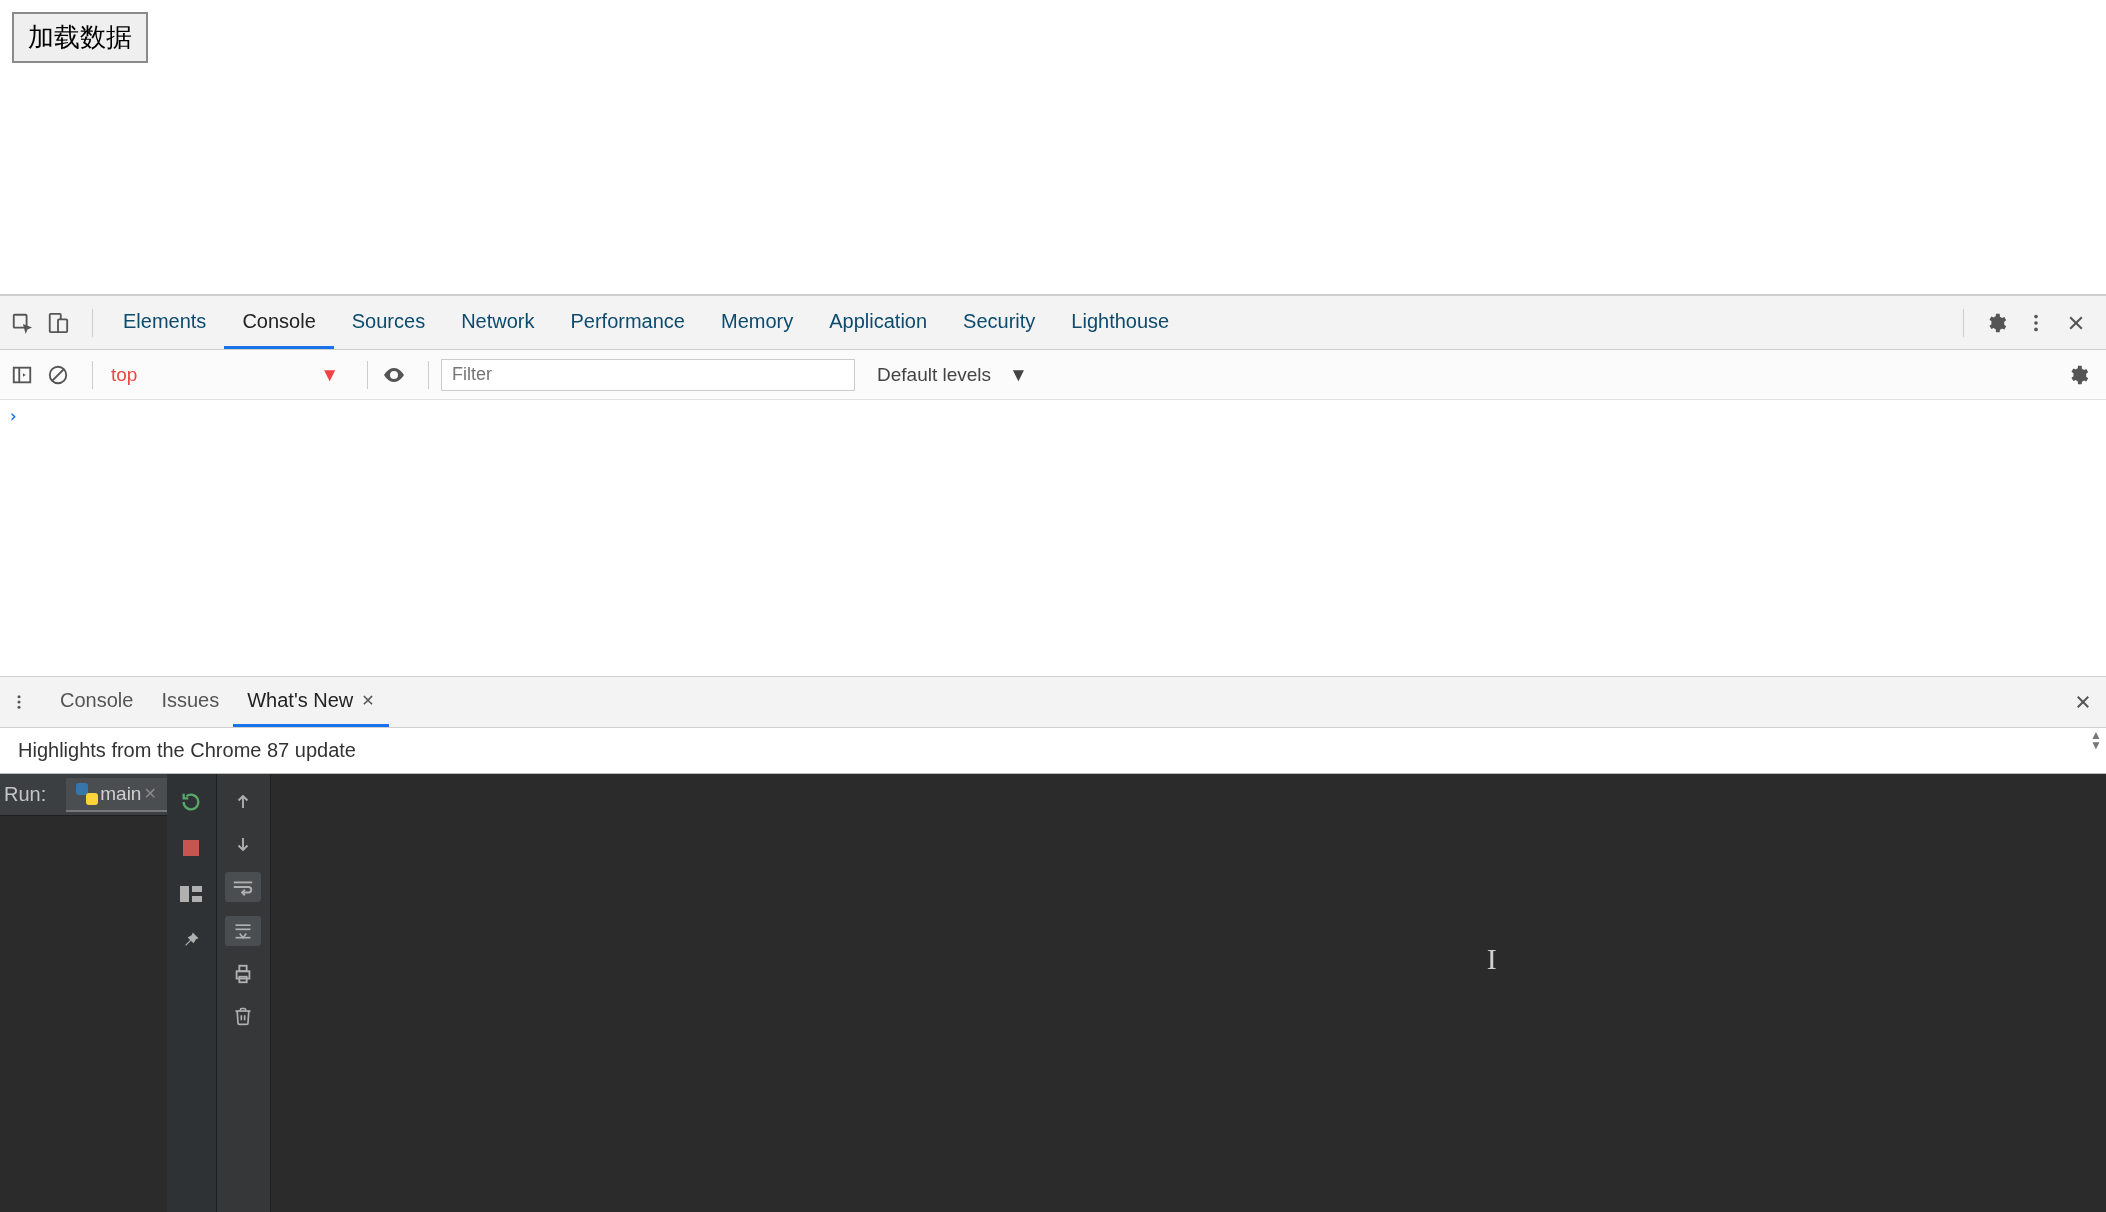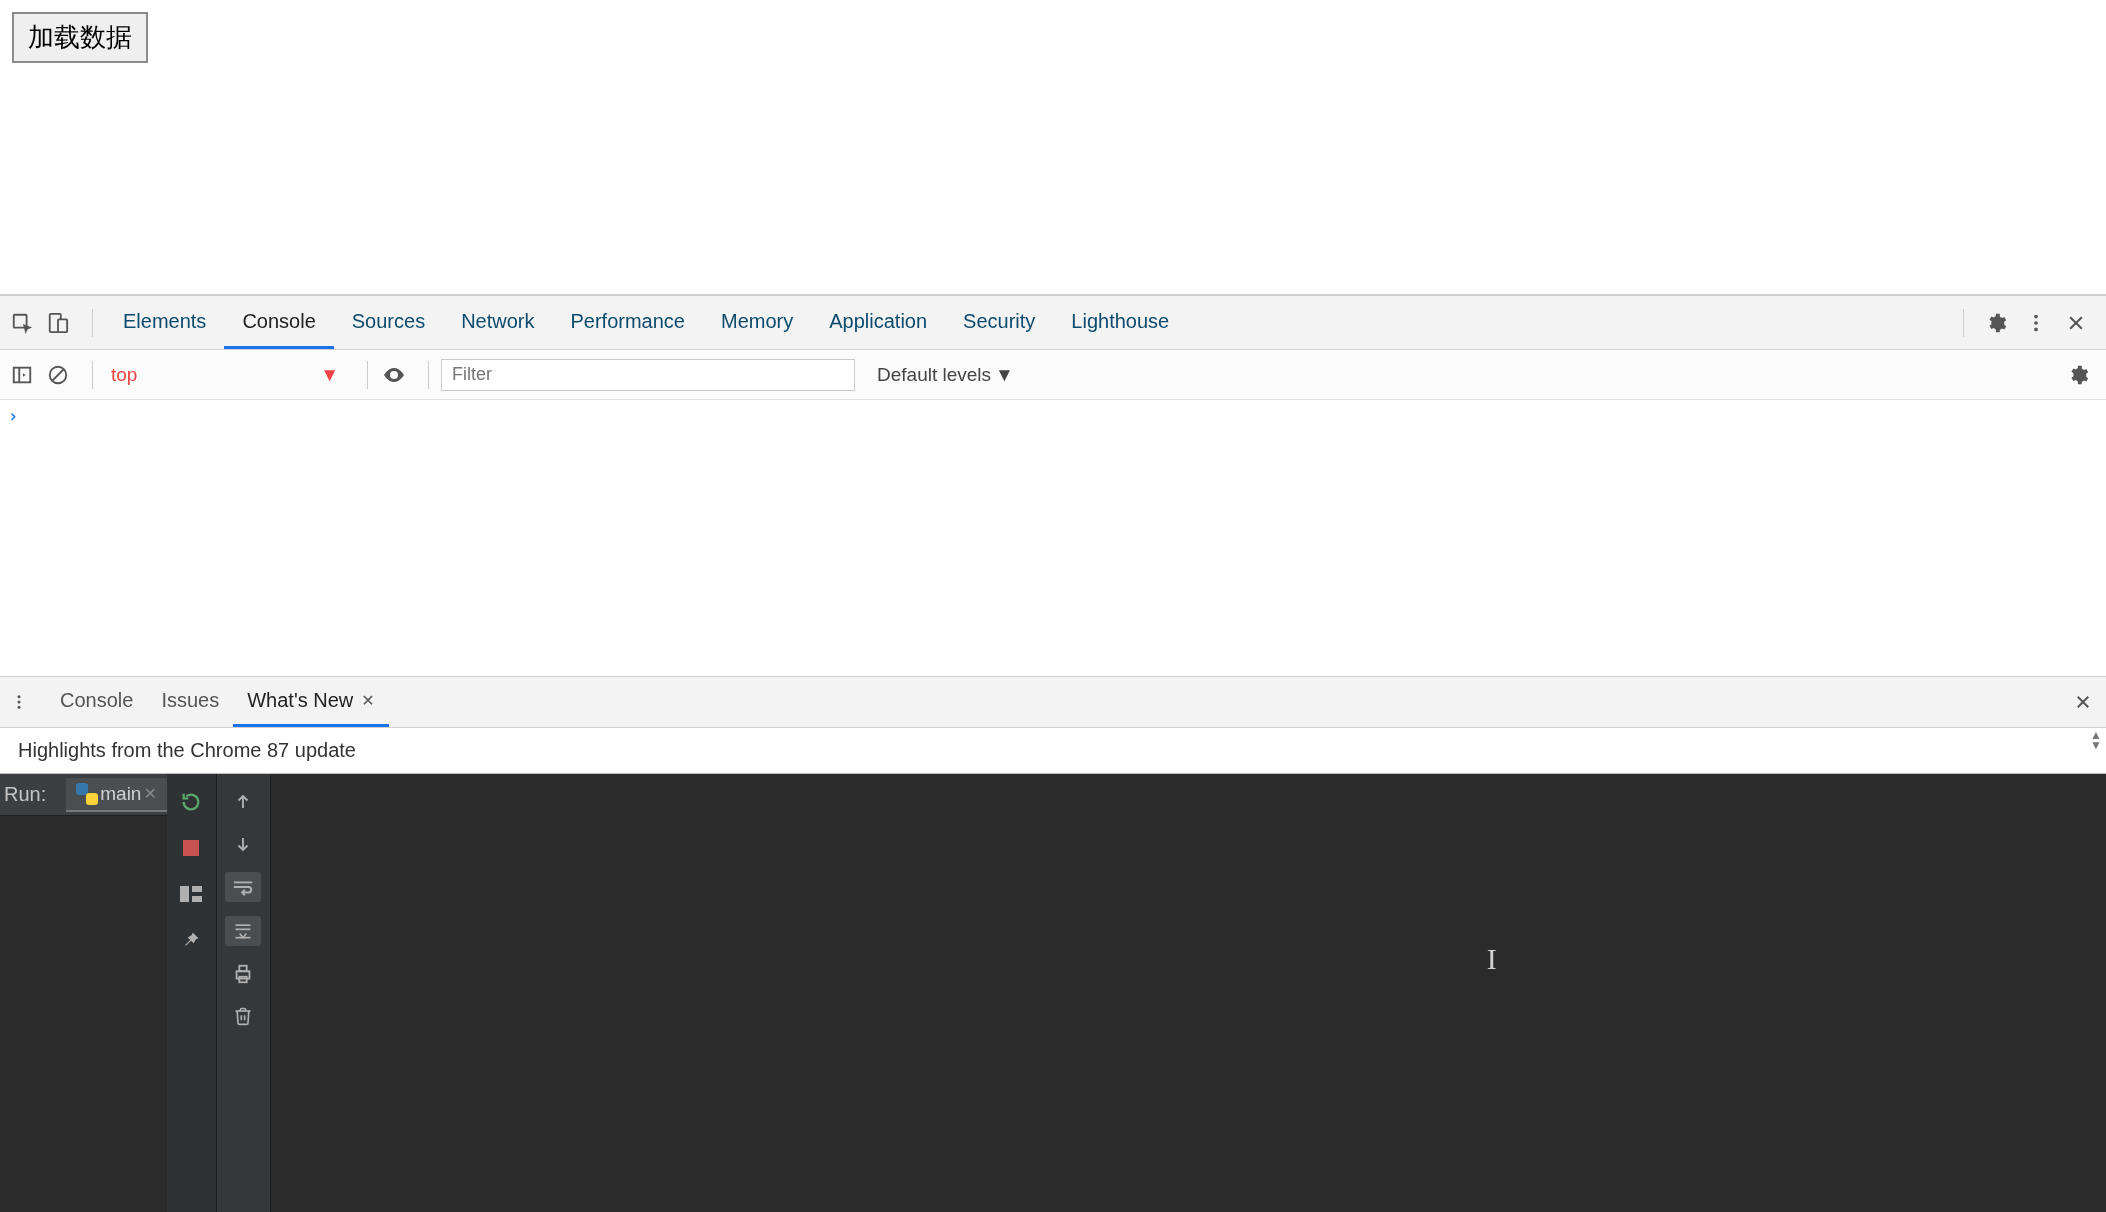--- a/index.html
+++ b/index.html
@@ -93,21 +93,21 @@
     font-size: 18px;
     background: #fff;
   }
   .levels {
     margin-left: 22px;
     color: #444;
     font-size: 19px;
     cursor: pointer;
     display: flex;
     align-items: center;
-    gap: 4px;
+    gap: 18px;
   }
 
   
   .console-body {
     flex: 0 0 276px;
     background: #fff;
     padding: 6px 8px;
     font-family: Menlo, Consolas, monospace;
     font-size: 17px;
   }

